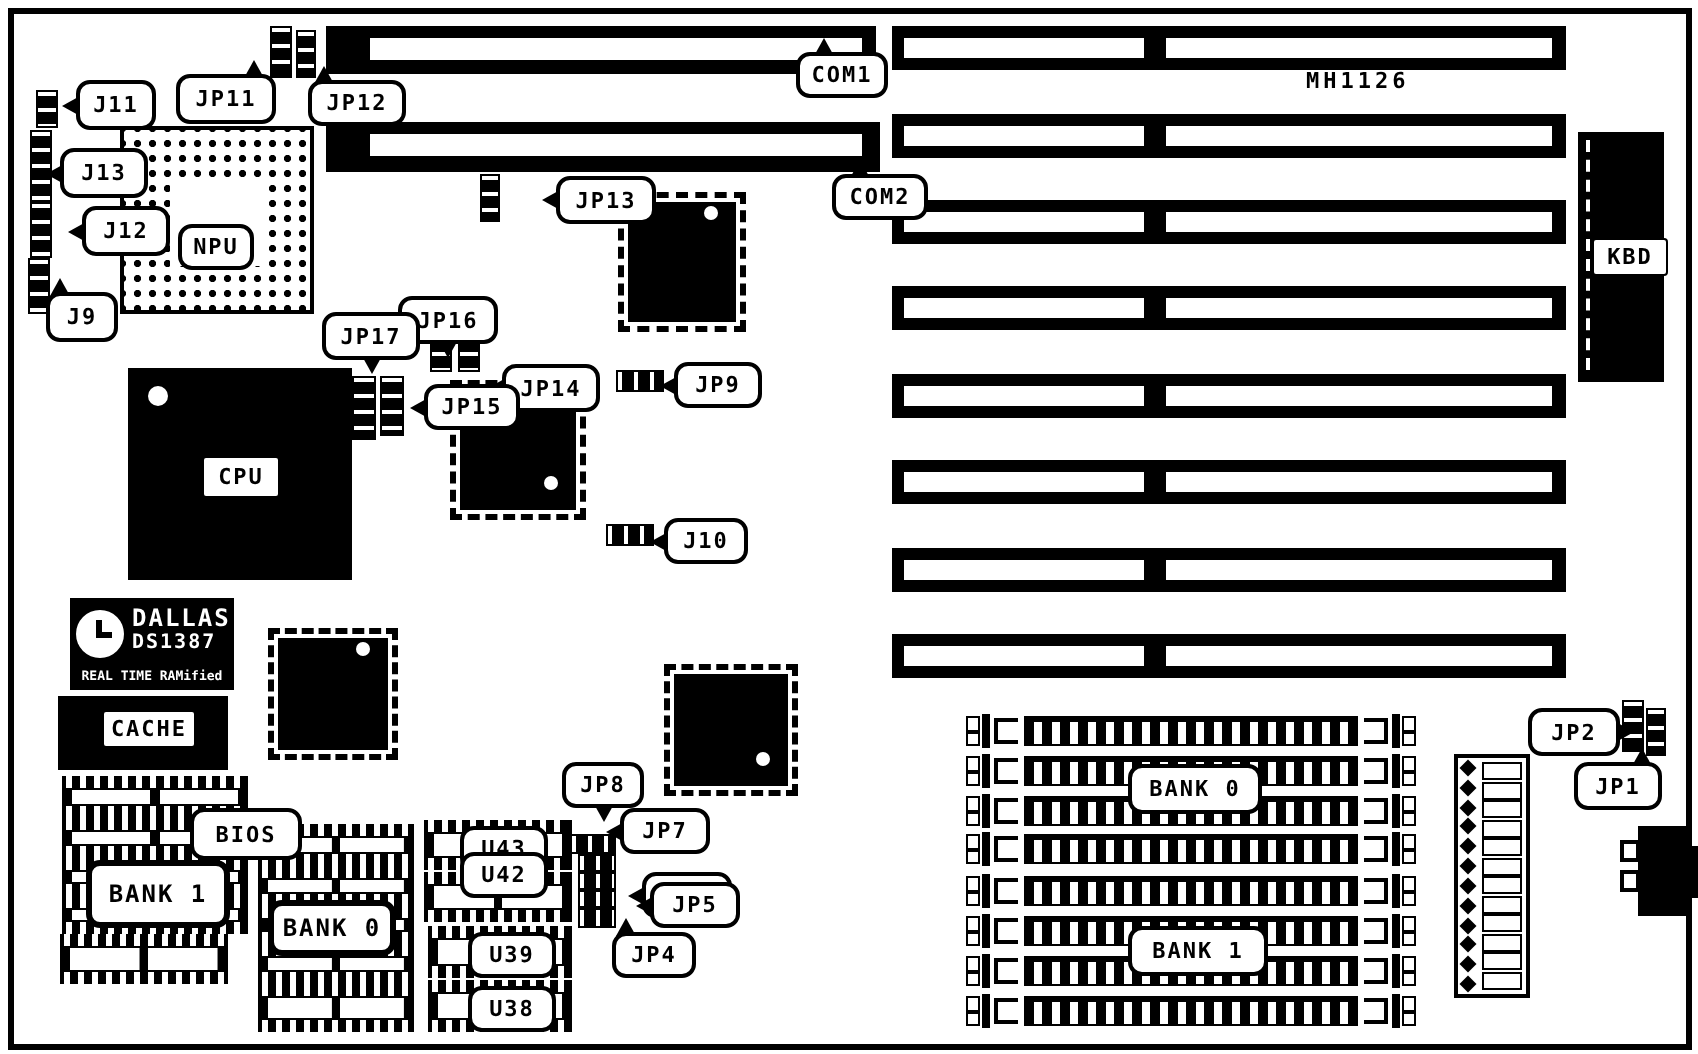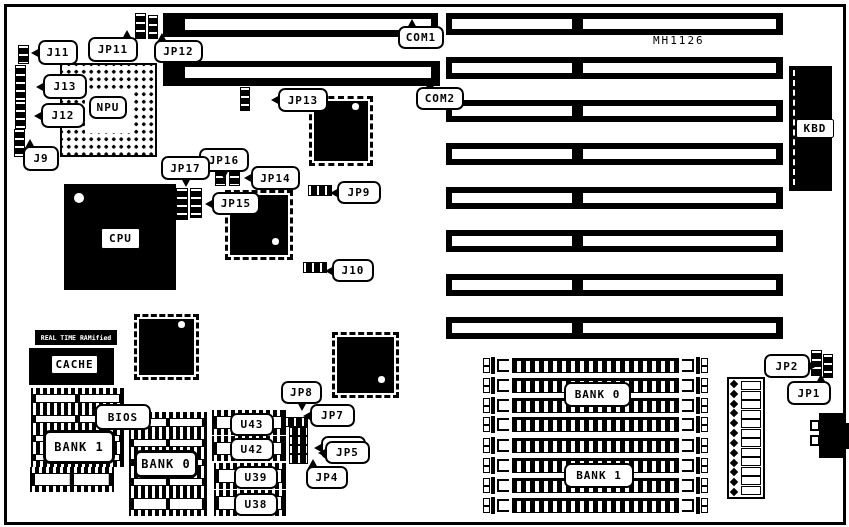--- a/index.html
+++ b/index.html
@@ -74,21 +74,21 @@
   .clock{width:24px;height:24px;border-radius:50%;background:#fff;position:relative;flex:none;margin-top:2px}
   .clock::after{content:"";position:absolute;left:10px;top:5px;width:3px;height:9px;background:#000}
   .clock::before{content:"";position:absolute;left:10px;top:11px;width:8px;height:3px;background:#000}
   .rtc .txt{margin-left:4px;line-height:1}
   .rtc .l1{font-weight:bold;font-size:12px;letter-spacing:1px}
   .rtc .l2{font-weight:bold;font-size:10px;letter-spacing:1px;margin-top:2px}
 
   .kbd{position:absolute;background:#000}
   .kbd .dash{position:absolute;left:4px;top:4px;bottom:6px;border-left:2px dashed #fff}
 
-  .plain{position:absolute;font-size:11px;letter-spacing:2px;font-weight:normal}
+  .plain{position:absolute;font-size:11px;letter-spacing:2px;font-weight:bold}
 </style>
 </head>
 <body>
 
 <div class="board">
   <div class="frame"></div>
 
   <div class="com" style="left:163px;top:13px;width:275px;height:24px">
     <div class="sl"></div>
   </div>
@@ -142,21 +142,21 @@
   <div class="kbd" style="left:789px;top:66px;width:43px;height:125px">
     <div class="dash"></div>
   </div>
   <div class="callout sq" style="left:796px;top:119px;width:36px;height:17px;border-width:1.5px">
     <span>KBD</span>
   </div>
 
   <div class="pga" style="left:60px;top:63px;width:93px;height:90px">
     <div class="hole" style="left:23px;top:24px;width:48px;height:44px"></div>
   </div>
-  <div class="callout" style="left:89px;top:96px;width:34px;height:19px">
+  <div class="callout" style="left:89px;top:112px;width:34px;height:19px">
     <span>NPU</span>
   </div>
 
   <div class="hdrv" style="left:18px;top:45px;width:9px;height:17px"></div>
   <div class="hdrv" style="left:15px;top:65px;width:9px;height:34px"></div>
   <div class="hdrv" style="left:15px;top:101px;width:9px;height:26px"></div>
   <div class="hdrv" style="left:14px;top:129px;width:9px;height:26px"></div>
   <div class="hdrv" style="left:135px;top:13px;width:9px;height:24px"></div>
   <div class="hdrv" style="left:148px;top:15px;width:8px;height:22px"></div>
 
@@ -165,21 +165,21 @@
     <i class="tl"></i>
   </div>
   <div class="callout" style="left:88px;top:37px;width:46px;height:21px">
     <span>JP11</span>
     <i class="tt" style="left:auto;right:4px"></i>
   </div>
   <div class="callout" style="left:154px;top:40px;width:45px;height:19px">
     <span>JP12</span>
     <i class="tt" style="left:6px"></i>
   </div>
-  <div class="callout" style="left:43px;top:74px;width:40px;height:21px">
+  <div class="callout" style="left:30px;top:74px;width:40px;height:21px">
     <span>J13</span>
     <i class="tl"></i>
   </div>
   <div class="callout" style="left:41px;top:103px;width:40px;height:21px">
     <span>J12</span>
     <i class="tl"></i>
   </div>
   <div class="callout" style="left:23px;top:146px;width:32px;height:21px">
     <span>J9</span>
     <i class="tt" style="left:5px"></i>
@@ -196,21 +196,21 @@
   <div class="callout" style="left:199px;top:148px;width:46px;height:20px">
     <span>JP16</span>
     <i class="tb"></i>
   </div>
   <div class="callout" style="left:161px;top:156px;width:45px;height:20px">
     <span>JP17</span>
     <i class="tb"></i>
   </div>
   <div class="hdrv" style="left:215px;top:167px;width:9px;height:17px"></div>
   <div class="hdrv" style="left:229px;top:167px;width:9px;height:17px"></div>
-  <div class="callout" style="left:251px;top:166px;width:45px;height:20px">
+  <div class="callout" style="left:251px;top:182px;width:45px;height:20px">
     <span>JP14</span>
     <i class="tl"></i>
   </div>
   <div class="hdrv" style="left:176px;top:188px;width:10px;height:30px"></div>
   <div class="hdrv" style="left:190px;top:188px;width:10px;height:28px"></div>
   <div class="callout" style="left:212px;top:192px;width:44px;height:19px">
     <span>JP15</span>
     <i class="tl"></i>
   </div>
   <div class="hdrh" style="left:308px;top:185px;width:22px;height:9px"></div>
@@ -227,20 +227,27 @@
 
   <div class="qfp" style="left:225px;top:190px;width:58px;height:60px"></div>
   <div class="dot" style="left:272px;top:238px;width:7px;height:7px"></div>
 
   <div class="hdrh" style="left:303px;top:262px;width:22px;height:9px"></div>
   <div class="callout" style="left:332px;top:259px;width:38px;height:19px">
     <span>J10</span>
     <i class="tl"></i>
   </div>
 
+  <div class="rtc" style="left:35px;top:299px;width:76px;height:40px">
+    <div class="clock"></div>
+    <div class="txt">
+      <div class="l1">DALLAS</div>
+      <div class="l2">DS1387</div>
+    </div>
+  </div>
   <div class="abs" style="left:35px;top:330px;width:82px;height:15px;background:#000;color:#fff;font-weight:bold;font-size:6.5px;display:flex;align-items:center;justify-content:center;white-space:nowrap">REAL TIME RAMified</div>
 
   <div class="qfp" style="left:134px;top:314px;width:55px;height:56px"></div>
   <div class="dot" style="left:178px;top:321px;width:7px;height:7px"></div>
 
   <div class="blk" style="left:29px;top:348px;width:85px;height:37px"></div>
   <div class="callout sq" style="left:51px;top:355px;width:45px;height:17px;border-width:1.5px">
     <span>CACHE</span>
   </div>
 
@@ -325,21 +332,21 @@
   </div>
   <div class="callout big" style="left:43px;top:430px;width:66px;height:28px">
     <span>BANK 1</span>
   </div>
   <div class="callout big" style="left:134px;top:450px;width:58px;height:22px">
     <span>BANK 0</span>
   </div>
   <div class="callout" style="left:230px;top:413px;width:40px;height:19px">
     <span>U43</span>
   </div>
-  <div class="callout" style="left:230px;top:438px;width:40px;height:19px">
+  <div class="callout" style="left:230px;top:426px;width:40px;height:19px">
     <span>U42</span>
   </div>
   <div class="callout" style="left:234px;top:466px;width:40px;height:19px">
     <span>U39</span>
   </div>
   <div class="callout" style="left:234px;top:493px;width:40px;height:19px">
     <span>U38</span>
   </div>
 
   <div class="hdrh" style="left:285px;top:417px;width:21px;height:8px"></div>

